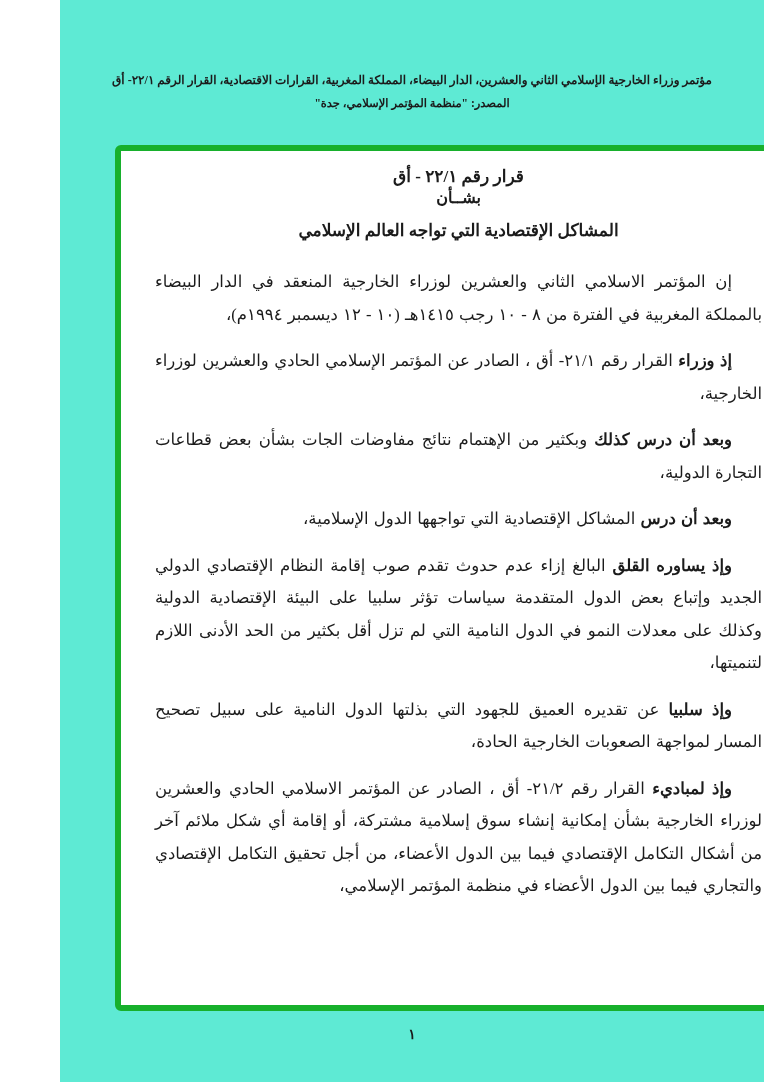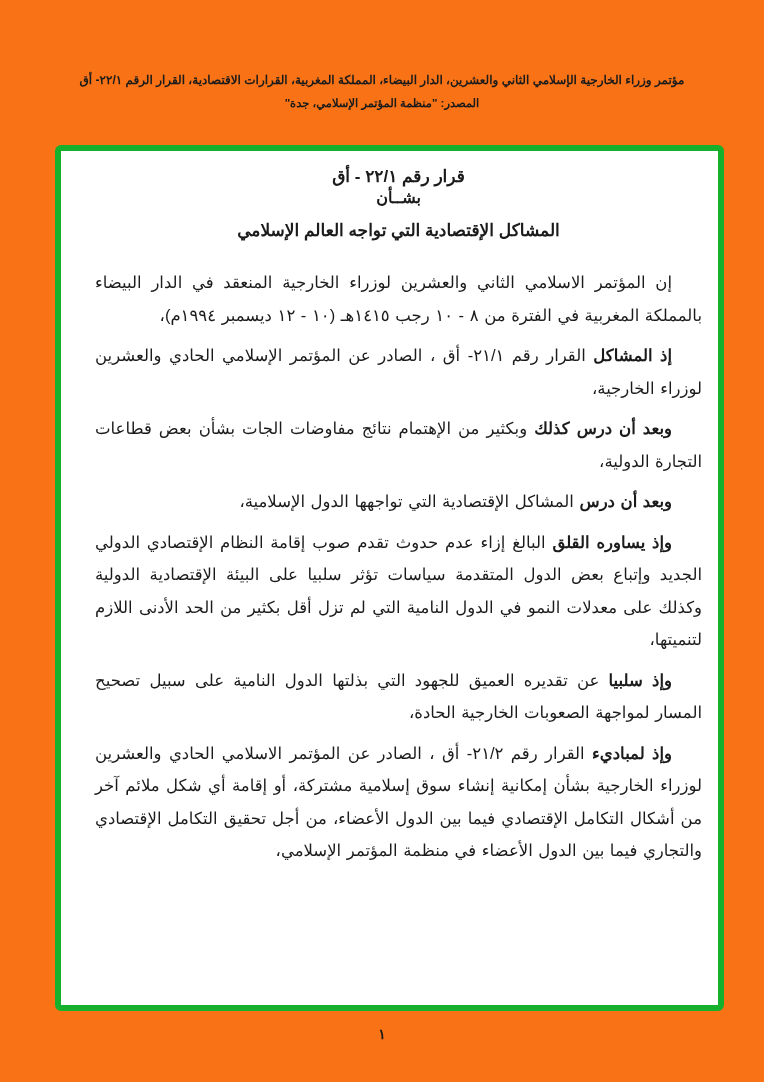--- a/index.html
+++ b/index.html
@@ -2,25 +2,25 @@
 <html lang="ar" dir="rtl"><head>
 <meta charset="utf-8">
 <style>
   html, body {
     margin: 0;
     padding: 0;
     background: #ffffff;
   }
   .page {
     position: relative;
-    width: 764px;
+    width: 704px;
     height: 1082px;
-    background: #f97316;
+    background: #5eead4;
     overflow: hidden;
-    font-family: Liberation Sans, sans-serif;
+    font-family: Liberation Serif, serif;
     color: #1b1b1b;
     direction: rtl;
   }
   .header {
     position: absolute;
     top: 72px;
     right: 28px;
     left: 28px;
     text-align: center;
     direction: rtl;
@@ -66,21 +66,21 @@
   .res-subject {
     font-size: 17px;
     font-weight: bold;
     margin-top: 13px;
     text-align: center;
   }
   .paras {
     margin-top: 25px;
   }
   .paras p {
-    margin: 8px 0 7px 0;
+    margin: 14px 0 7px 0;
     font-size: 16.5px;
     line-height: 32.5px;
     text-align: justify;
     text-indent: 30px;
     direction: rtl;
     word-spacing: 1px;
   }
   .paras p b {
     font-weight: bold;
     letter-spacing: 0.5px;
@@ -106,21 +106,21 @@
   </div>
 
   <div class="green-box">
     <div class="title-block">
       <div class="res-title">قرار رقم ٢٢/١ - أق</div>
       <div class="res-regarding">بشــأن</div>
       <div class="res-subject">المشاكل الإقتصادية التي تواجه العالم الإسلامي</div>
     </div>
     <div class="paras">
         <p>إن المؤتمر الاسلامي الثاني والعشرين لوزراء الخارجية  المنعقد في الدار البيضاء بالمملكة المغربية في الفترة من ٨ - ١٠ رجب ١٤١٥هـ (١٠ - ١٢ ديسمبر ١٩٩٤م)،</p>
-        <p><b>إذ المشاكل</b> القرار رقم ٢١/١- أق ، الصادر عن المؤتمر الإسلامي الحادي والعشرين لوزراء الخارجية،</p>
+        <p><b>إذ وزراء</b> القرار رقم ٢١/١- أق ، الصادر عن المؤتمر الإسلامي الحادي والعشرين لوزراء الخارجية،</p>
         <p><b>وبعد أن درس كذلك</b> وبكثير من الإهتمام نتائج مفاوضات الجات بشأن بعض قطاعات التجارة الدولية،</p>
         <p><b>وبعد أن درس</b> المشاكل الإقتصادية التي تواجهها الدول الإسلامية،</p>
         <p><b>وإذ يساوره القلق</b> البالغ إزاء عدم حدوث تقدم صوب إقامة النظام الإقتصادي الدولي الجديد وإتباع بعض الدول المتقدمة سياسات تؤثر سلبيا على البيئة الإقتصادية الدولية وكذلك على معدلات النمو في الدول النامية التي لم تزل أقل بكثير من الحد الأدنى اللازم لتنميتها،</p>
         <p><b>وإذ سلبيا</b> عن تقديره العميق للجهود التي بذلتها الدول النامية على سبيل تصحيح المسار لمواجهة الصعوبات الخارجية الحادة،</p>
         <p><b>وإذ لمباديء</b> القرار رقم ٢١/٢- أق ، الصادر عن المؤتمر الاسلامي الحادي والعشرين لوزراء الخارجية بشأن إمكانية إنشاء سوق إسلامية مشتركة، أو إقامة أي شكل ملائم آخر من أشكال التكامل الإقتصادي فيما بين الدول الأعضاء، من أجل تحقيق التكامل الإقتصادي والتجاري فيما بين الدول الأعضاء في منظمة المؤتمر الإسلامي،</p>
       </div>
   </div>
 
   <div class="pagenum">١</div>
 

